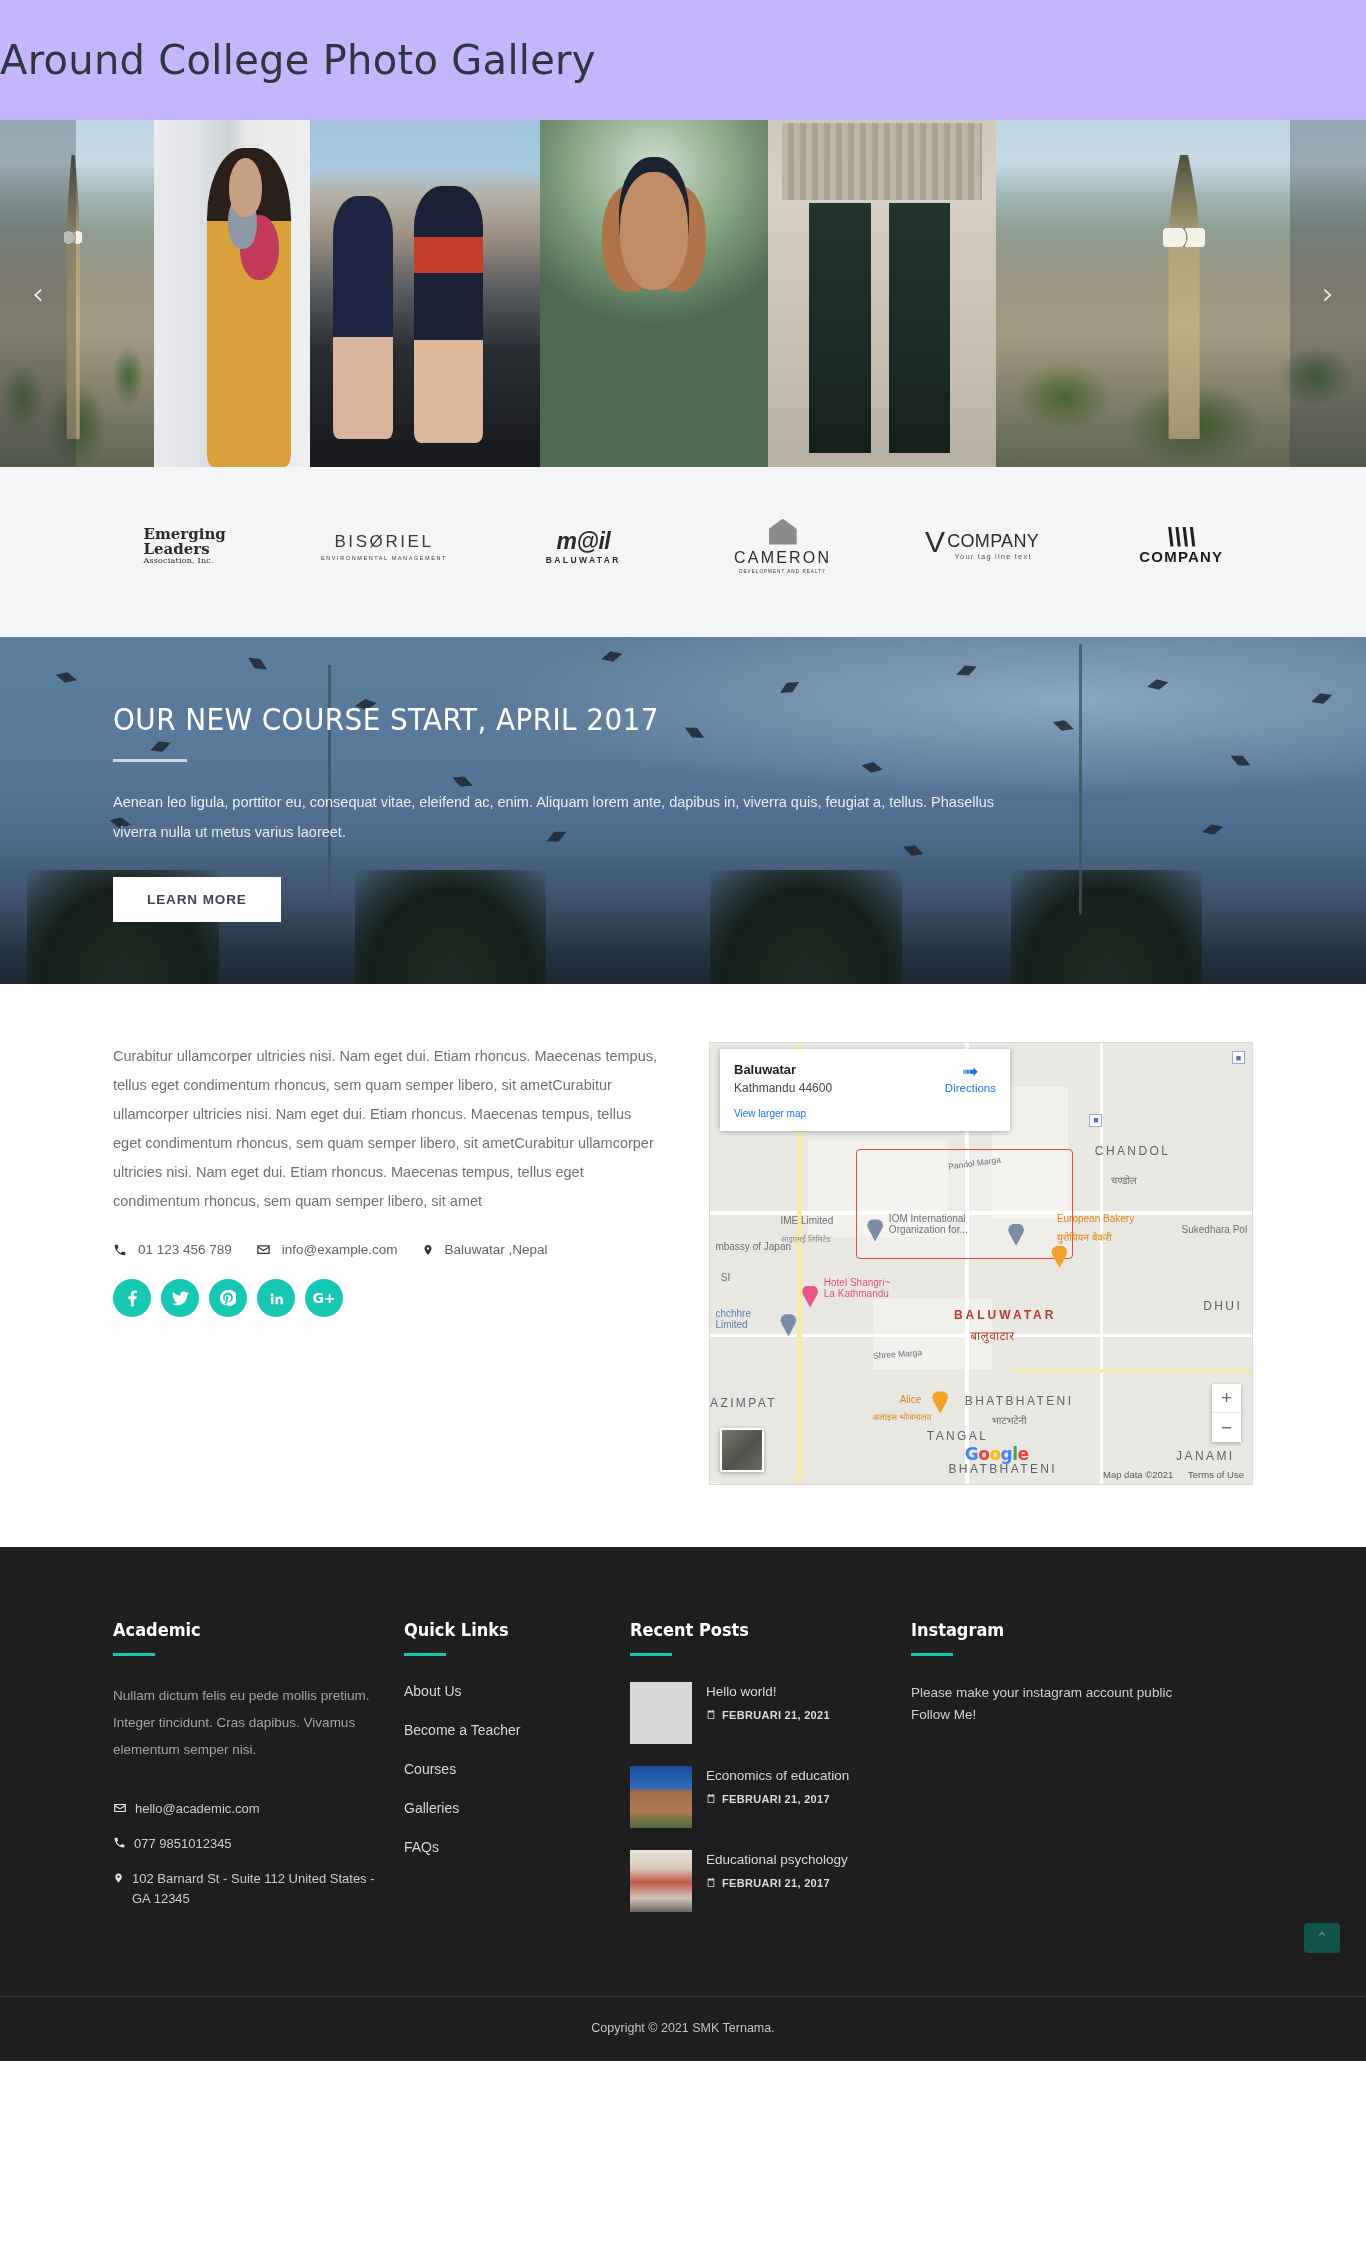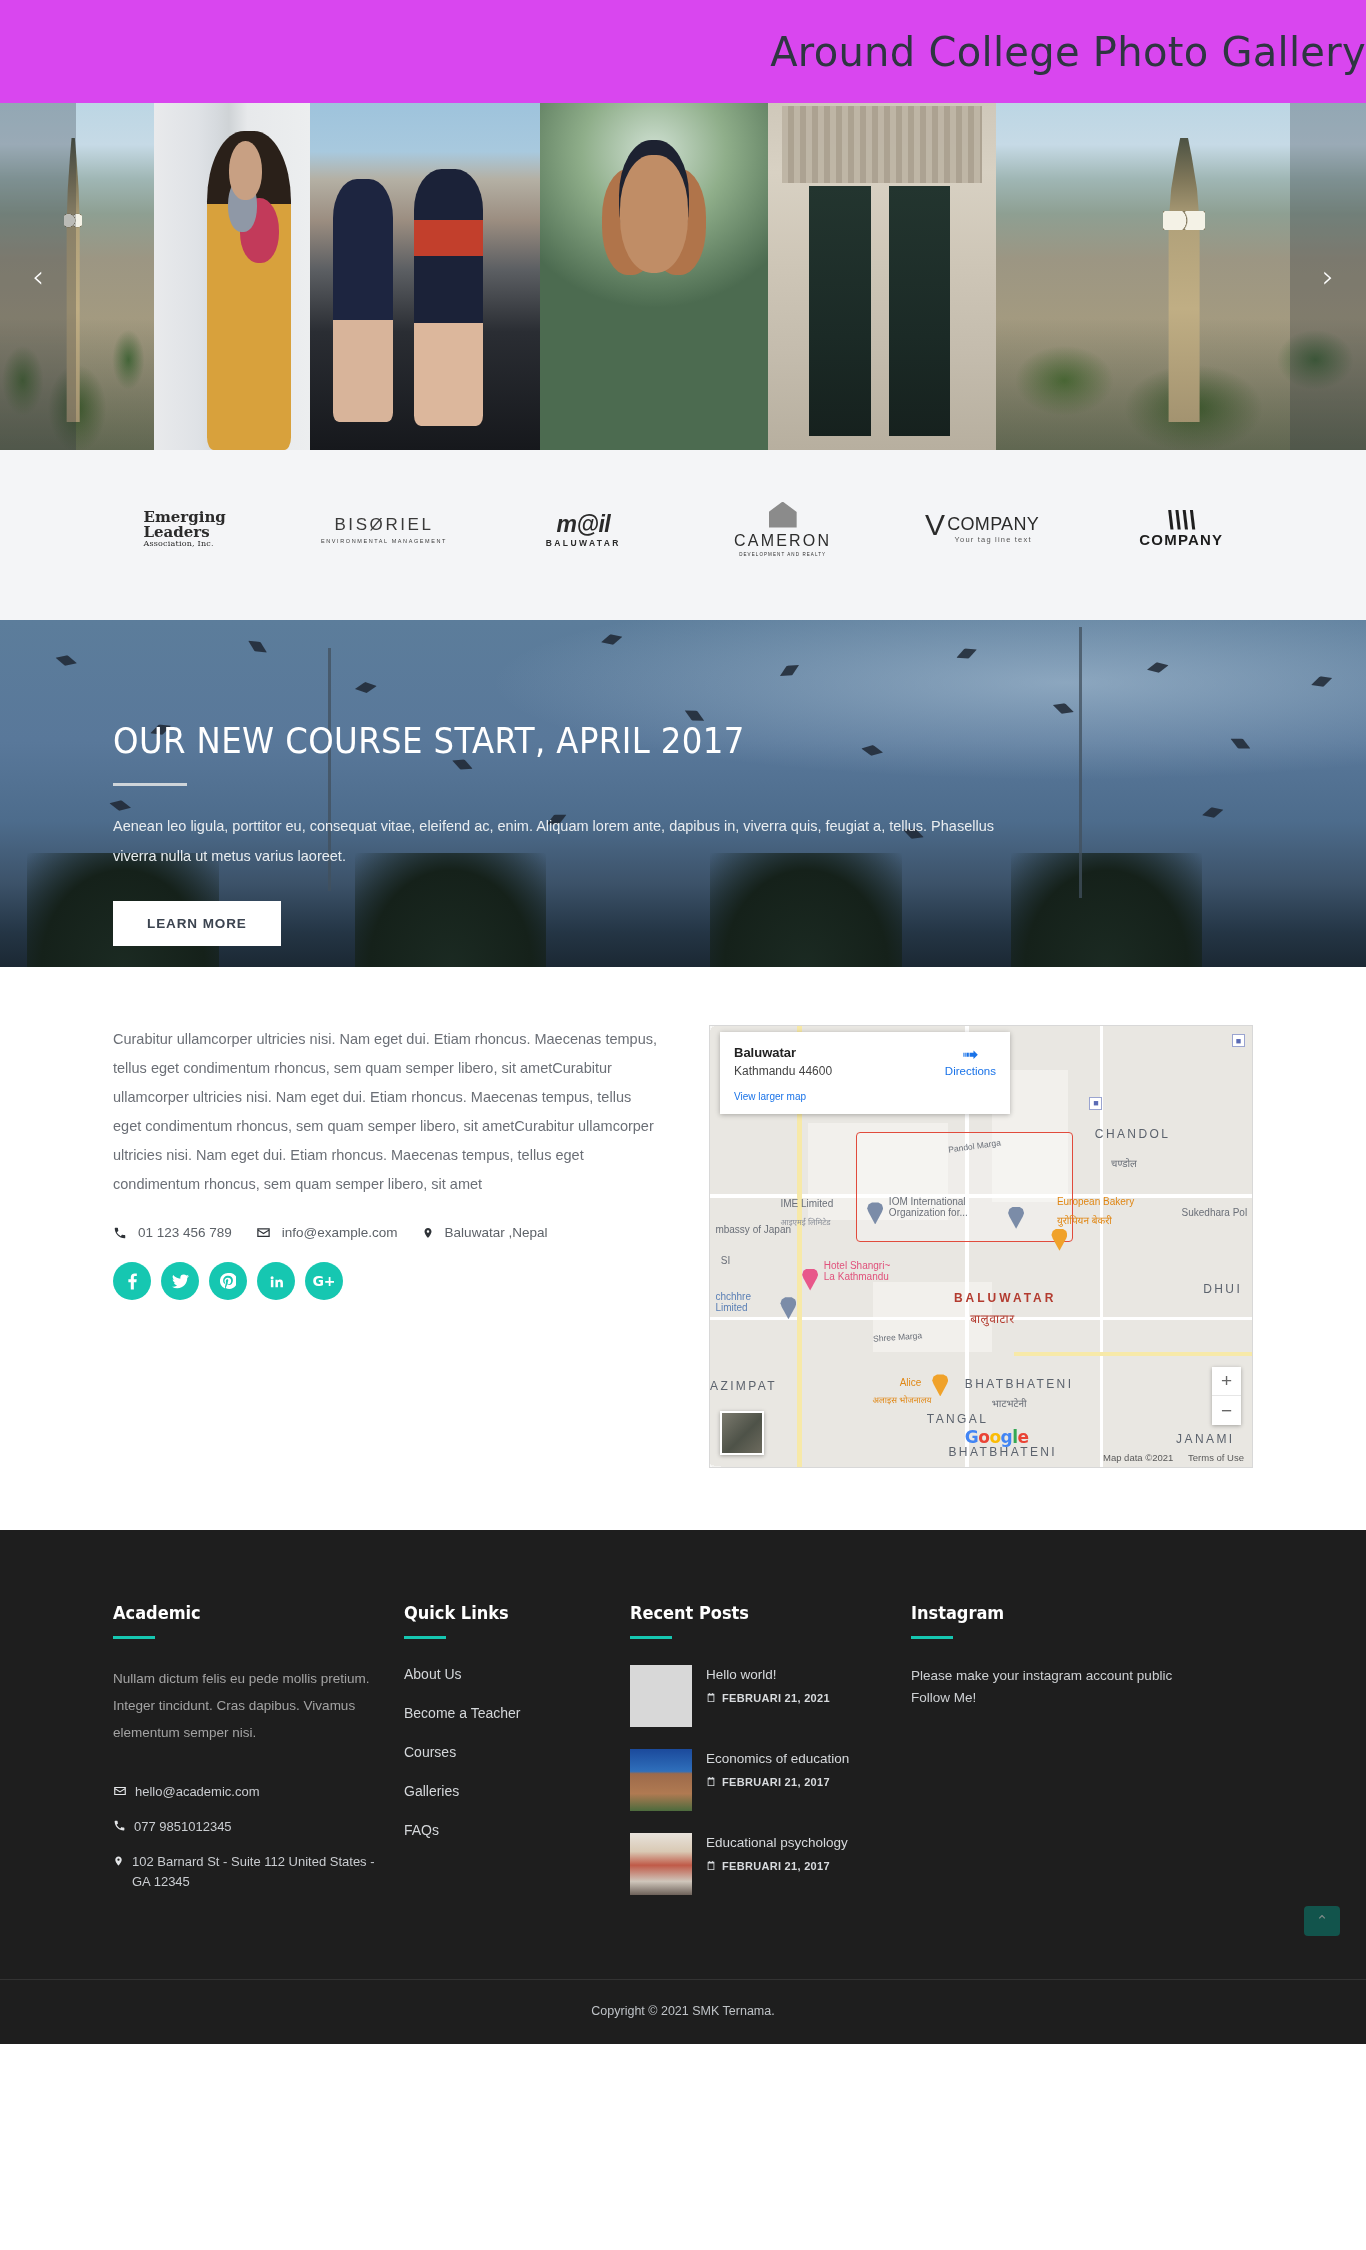--- a/index.html
+++ b/index.html
@@ -7,25 +7,25 @@
   html, body {
     width: 1366px;
     background: #ffffff;
     font-family: "Liberation Sans", sans-serif;
     color: #333;
   }
   body { width: 1366px; overflow-x: hidden; }
 
   
   .page-head {
-    background: #d946ef;
-    height: 103px;
+    background: #c4b5fd;
+    height: 120px;
     display: flex;
     align-items: center;
-    justify-content: flex-end;
+    justify-content: flex-start;
   }
   .page-head h1 {
     font-size: 40px;
     font-weight: 400;
     color: #2e3641;
     letter-spacing: 0.3px;
     font-family: "DejaVu Sans", sans-serif;
   }
 
   
@@ -225,23 +225,22 @@
   }
   .cta .tree {
     position:absolute; bottom:0; height: 33%; width: 14%;
     background: radial-gradient(ellipse at 50% 100%, #1b2a22 0%, #15211a 60%, rgba(20,32,26,0) 100%);
   }
   .cta-inner {
     position: relative; z-index: 4;
     max-width: 1140px; margin: 0 auto; padding: 64px 0 0 0;
   }
   .cta h2 {
-    color: #fff; font-size: 36px; font-weight: 300; letter-spacing: .4px;
+    color: #fff; font-size: 31px; font-weight: 300; letter-spacing: .4px;
     font-family: "DejaVu Sans Condensed", "DejaVu Sans", sans-serif;
-    margin-top: 36px;
   }
   .cta .rule { width: 74px; height: 3px; background: #cfd5da; margin: 22px 0 26px; }
   .cta p {
     color: #e9edf0; font-size: 14.5px; line-height: 2.05; max-width: 900px;
   }
   .learn-btn {
     display: inline-block; margin-top: 30px;
     background: #ffffff; color: #3c4450;
     padding: 15px 34px; font-size: 13.5px; font-weight: 700;
     letter-spacing: .9px; border: none; cursor: pointer;

